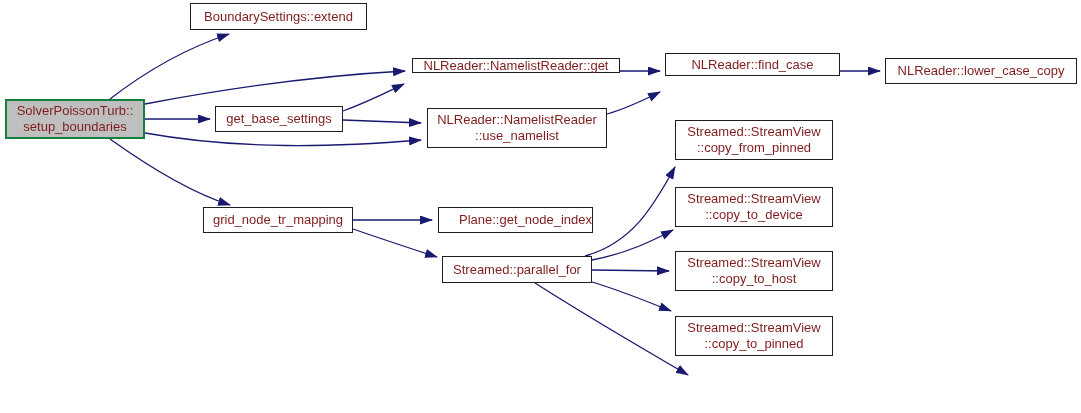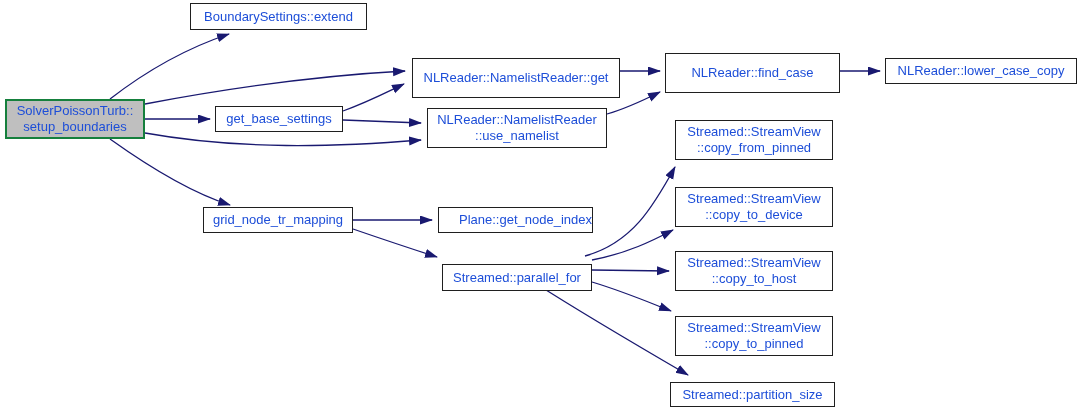--- a/index.html
+++ b/index.html
@@ -26,21 +26,21 @@
     box-sizing: border-box;
     background: #ffffff;
     border: 1px solid #1f1f1f;
     display: flex;
     flex-direction: column;
     align-items: center;
     justify-content: center;
     text-align: center;
     font-size: 13px;
     line-height: 16px;
-    color: #1d4ed8;
+    color: #7f1d1d;
     white-space: nowrap;
     cursor: pointer;
   }
   .node.root {
     background: #bfbfbf;
     border: 2px solid #15803d;
     cursor: default;
   }
   .edge {
     fill: none;
@@ -80,70 +80,67 @@
 
   <div class="node root" style="left:5px; top:99px; width:140px; height:40px;">
     <span>SolverPoissonTurb::</span>
     <span>setup_boundaries</span>
   </div>
 
   <div class="node" style="left:190px; top:3px; width:177px; height:27px;">
     <span>BoundarySettings::extend</span>
   </div>
 
-  <div class="node" style="left:412px; top:58px; width:208px; height:40px;">
+  <div class="node" style="left:412px; top:58px; width:208px; height:15px;">
     <span>NLReader::NamelistReader::get</span>
   </div>
 
   <div class="node" style="left:215px; top:106px; width:128px; height:26px;text-align:right;">
     <span>get_base_settings</span>
   </div>
 
   <div class="node" style="left:427px; top:108px; width:180px; height:40px;">
     <span>NLReader::NamelistReader</span>
     <span>::use_namelist</span>
   </div>
 
-  <div class="node" style="left:665px; top:53px; width:175px; height:40px;">
+  <div class="node" style="left:665px; top:53px; width:175px; height:23px;">
     <span>NLReader::find_case</span>
   </div>
 
   <div class="node" style="left:885px; top:58px; width:192px; height:26px;">
     <span>NLReader::lower_case_copy</span>
   </div>
 
   <div class="node" style="left:675px; top:120px; width:158px; height:40px;">
     <span>Streamed::StreamView</span>
     <span>::copy_from_pinned</span>
   </div>
 
   <div class="node" style="left:203px; top:207px; width:150px; height:26px;">
     <span>grid_node_tr_mapping</span>
   </div>
 
   <div class="node" style="left:438px; top:207px; width:155px; height:26px;padding-left:20px;">
     <span>Plane::get_node_index</span>
   </div>
 
-  <div class="node" style="left:442px; top:256px; width:150px; height:27px;margin-top:8px;">
+  <div class="node" style="left:442px; top:256px; width:150px; height:27px;">
     <span>Streamed::parallel_for</span>
   </div>
 
   <div class="node" style="left:675px; top:187px; width:158px; height:40px;">
     <span>Streamed::StreamView</span>
     <span>::copy_to_device</span>
   </div>
 
   <div class="node" style="left:675px; top:251px; width:158px; height:40px;">
     <span>Streamed::StreamView</span>
     <span>::copy_to_host</span>
   </div>
 
   <div class="node" style="left:675px; top:316px; width:158px; height:40px;">
     <span>Streamed::StreamView</span>
     <span>::copy_to_pinned</span>
   </div>
 
-  <div class="node" style="left:670px; top:382px; width:165px; height:25px;">
-    <span>Streamed::partition_size</span>
-  </div>
 
 </div>
 
 </body></html>

